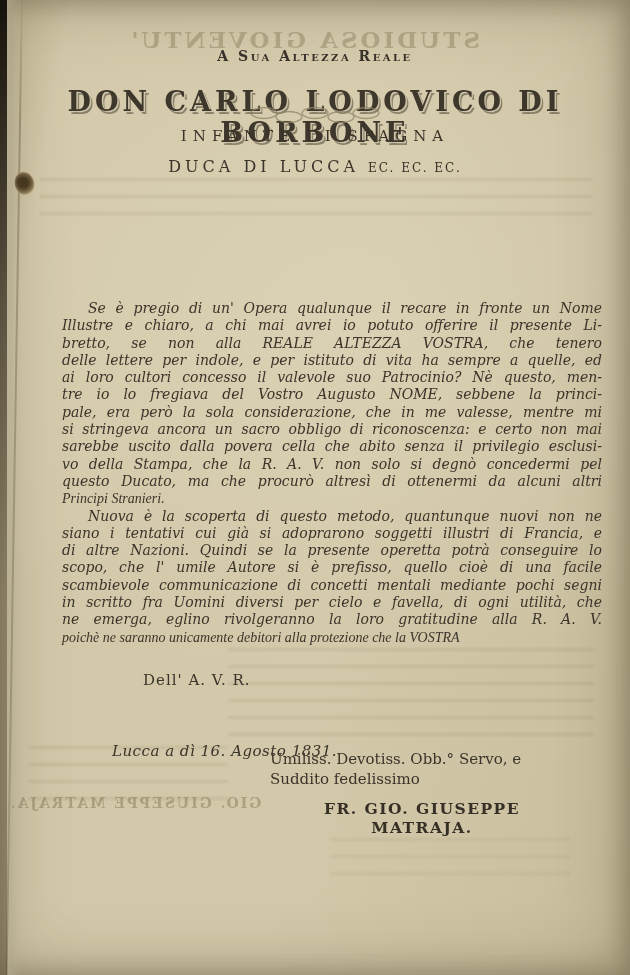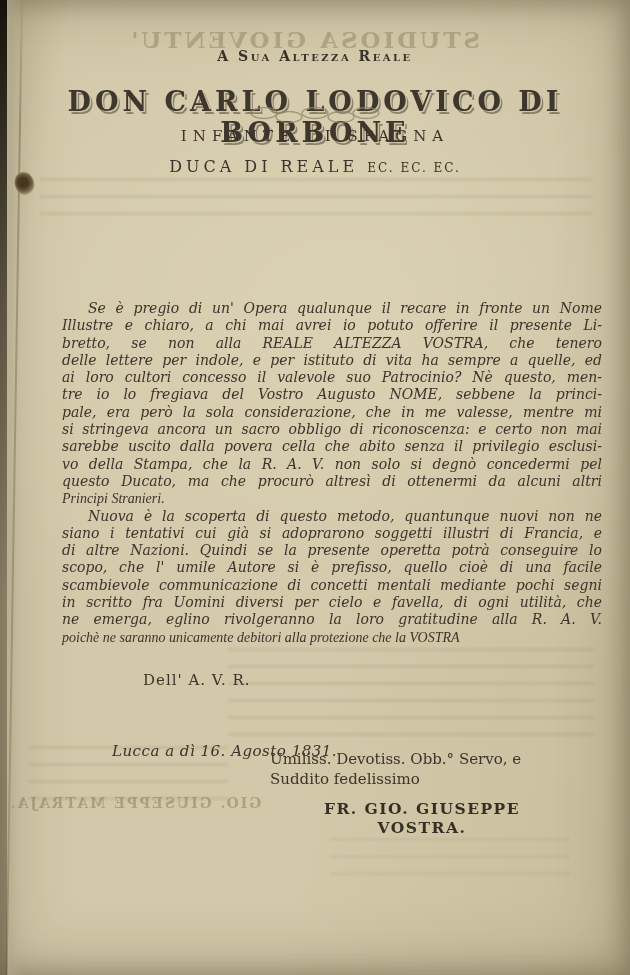--- a/index.html
+++ b/index.html
@@ -88,21 +88,21 @@
         <ellipse cx="66" cy="7" rx="13" ry="5.5"></ellipse>
         <ellipse cx="92" cy="11" rx="13" ry="5.5"></ellipse>
         <ellipse cx="117" cy="7" rx="13" ry="5.5"></ellipse>
       </g>
     </svg>
   </div>
 
   <div class="centered subtitle-infante">INFANTE DI SPAGNA</div>
 
   <div class="centered subtitle-duca">
-    <span>DUCA DI REALE</span>
+    <span>DUCA DI LUCCA</span>
     <span class="etc">EC. EC. EC.</span>
   </div>
 
 
   <main class="body-text">
     <div class="para">
         <div class="line">Se è pregio di un' Opera qualunque il recare in fronte un Nome</div>
         <div class="line">Illustre e chiaro, a chi mai avrei io potuto offerire il presente Li-</div>
         <div class="line">bretto, se non alla REALE ALTEZZA VOSTRA, che tenero</div>
         <div class="line">delle lettere per indole, e per istituto di vita ha sempre a quelle, ed</div>
@@ -129,15 +129,15 @@
 
   <div class="honorific">Dell' A. V. R.</div>
 
   <div class="dateline">Lucca a dì 16. Agosto 1831.</div>
 
   <div class="valediction">
     <div>Umiliss. Devotiss. Obb.° Servo, e</div>
     <div>Suddito fedelissimo</div>
   </div>
 
-  <div class="signature">FR. GIO. GIUSEPPE VOSTRA.</div>
+  <div class="signature">FR. GIO. GIUSEPPE MATRAJA.</div>
 
 </div>
 
 </body></html>

